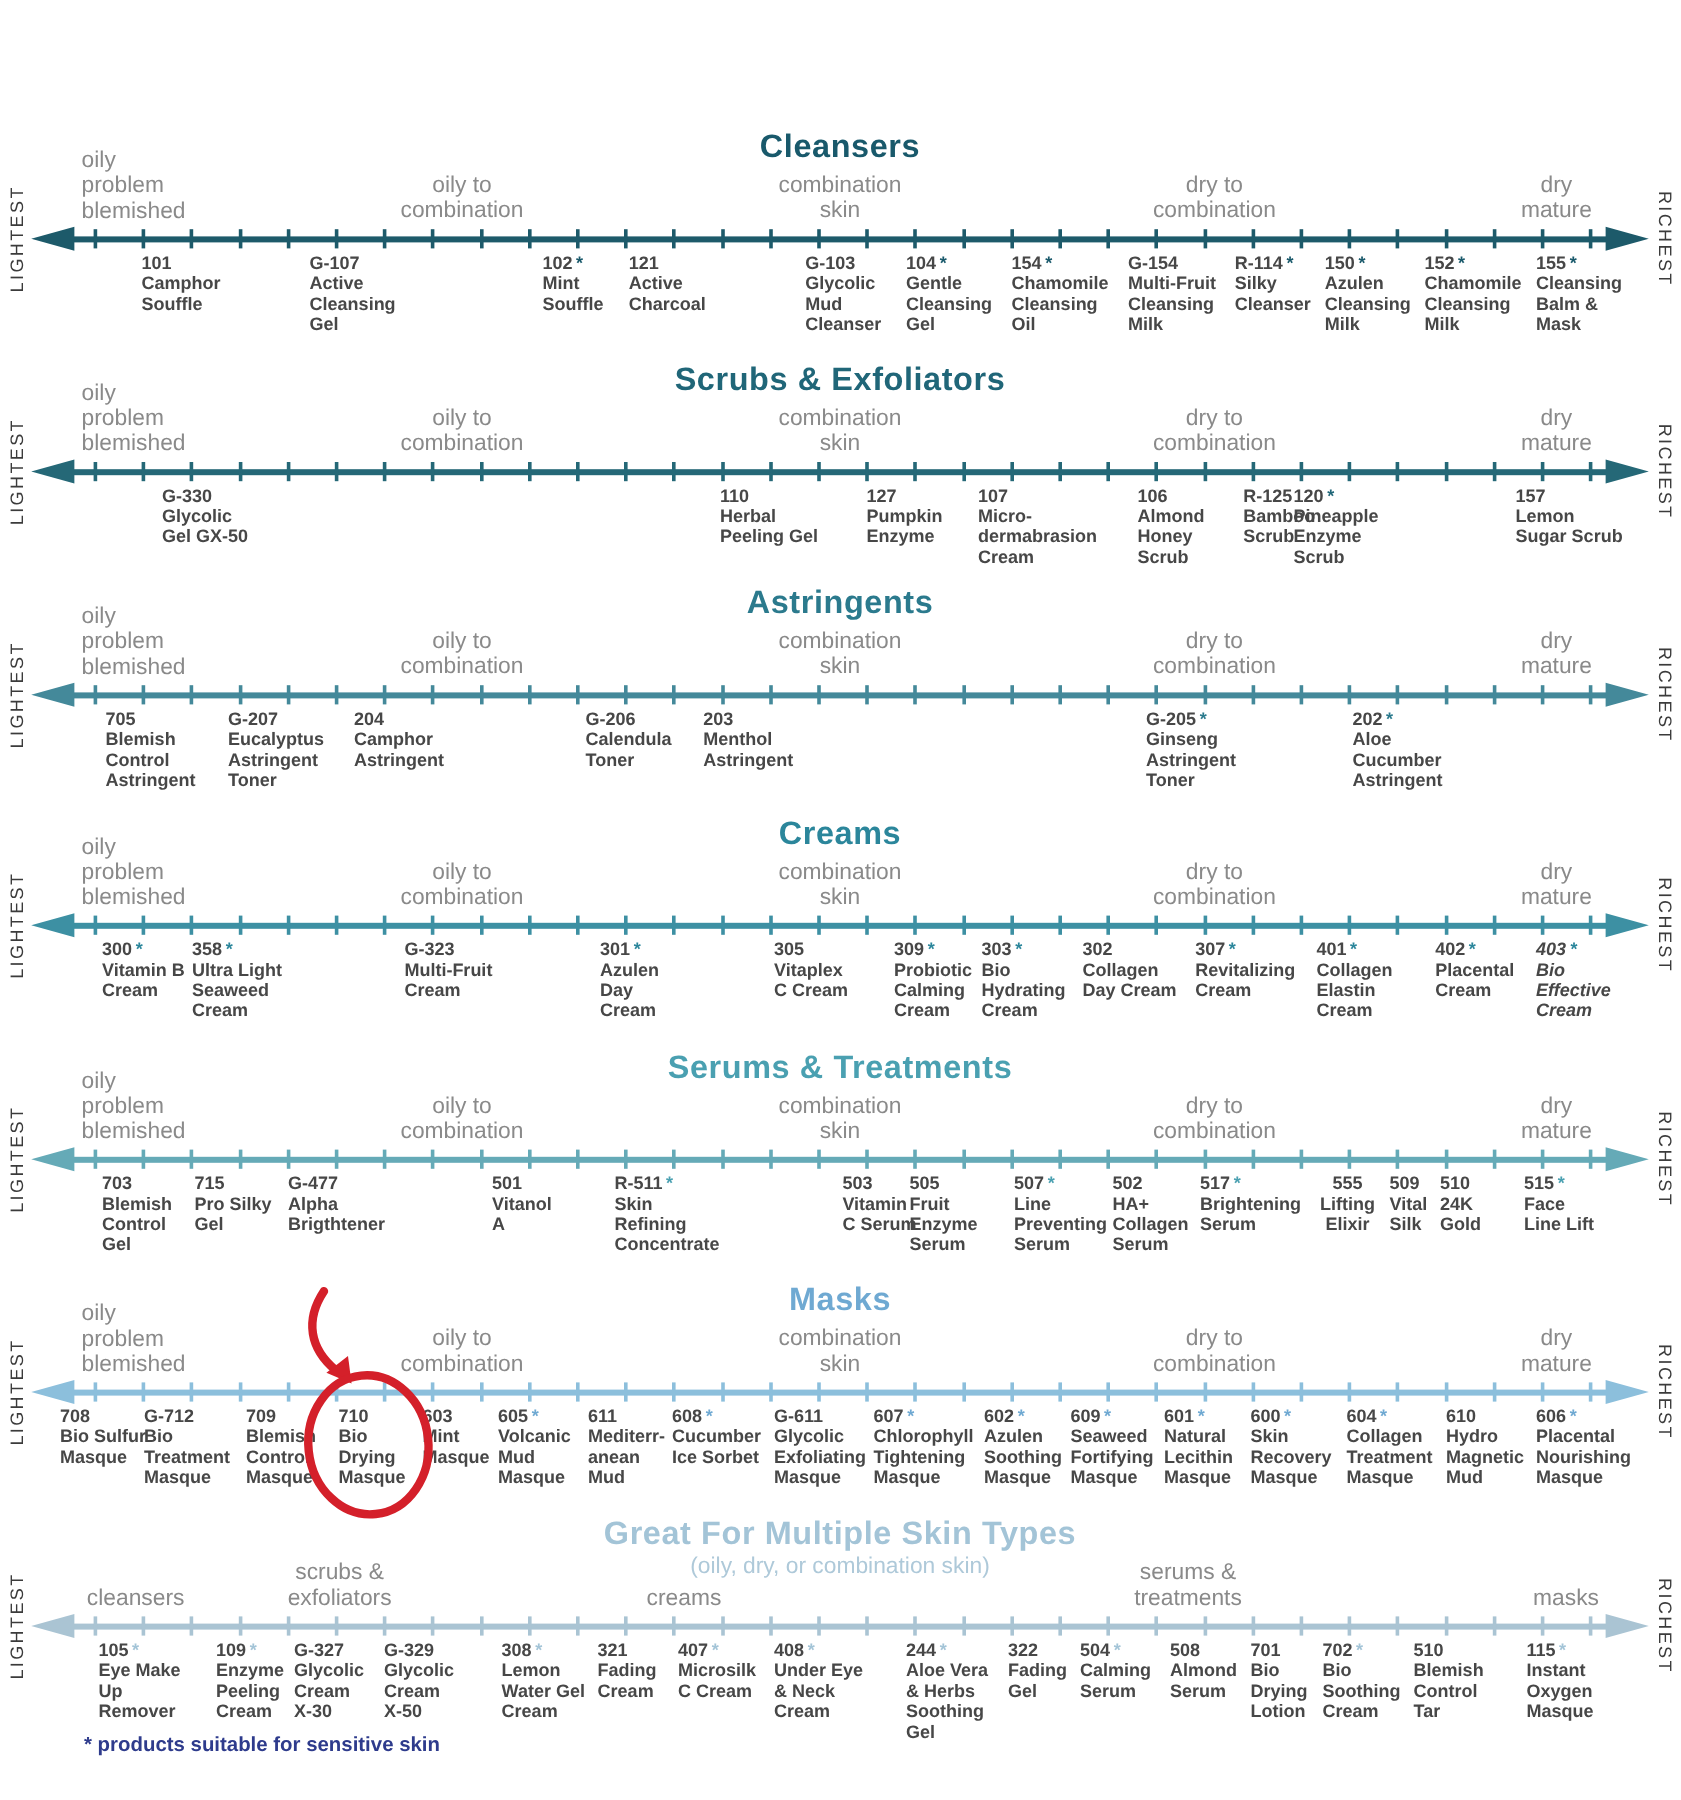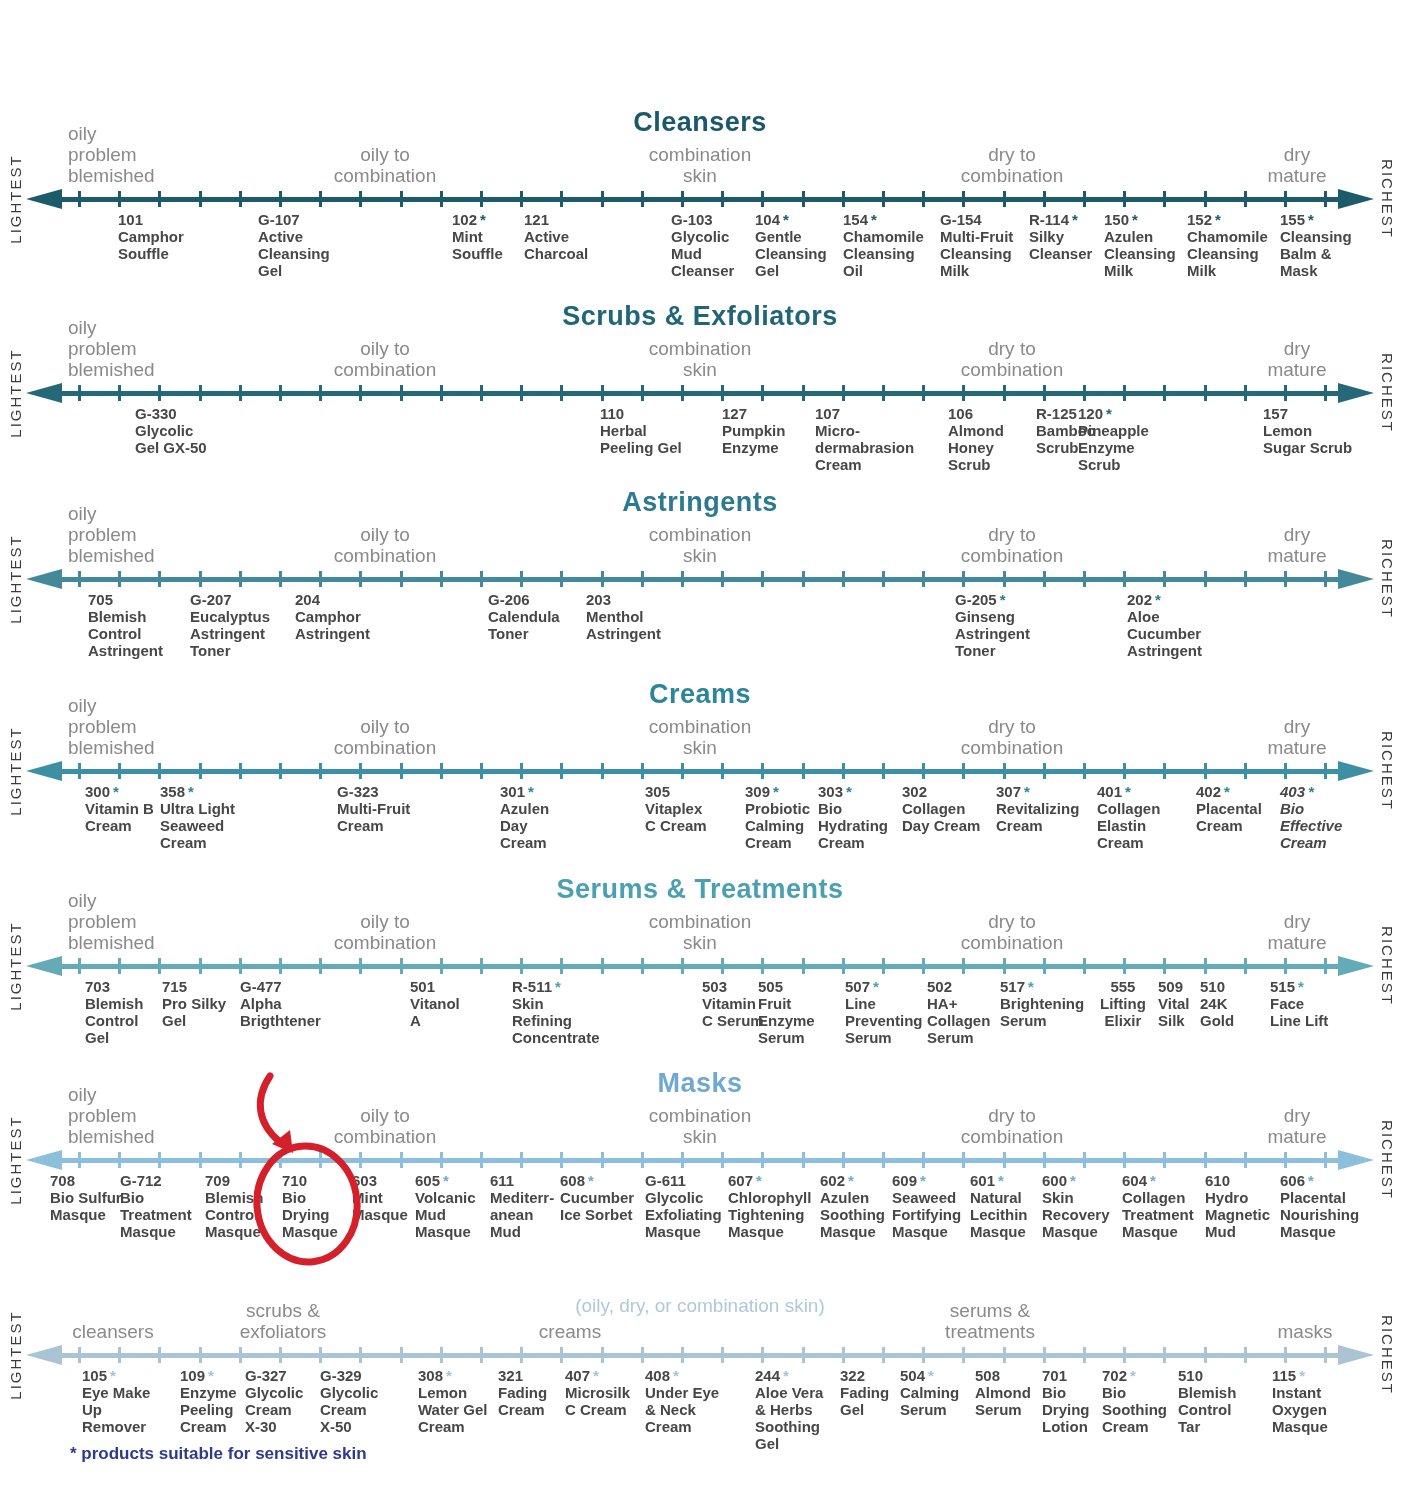--- a/index.html
+++ b/index.html
@@ -729,20 +729,21 @@
 Mud</div>
         </div>
         <div class="product" style="left: 1280px;">
           <div class="pcode"><span>606</span><span class="pstar" style="color: rgb(111, 169, 210);">*</span></div>
           <div class="pname">Placental
 Nourishing
 Masque</div>
         </div>
       </div>
       <div class="section" style="top: 1263px;">
+        <div class="heading" style="color: rgb(163, 196, 215);">Great For Multiple Skin Types</div>
         <div class="subtitle" style="color: rgb(174, 201, 217);">(oily, dry, or combination skin)</div>
         <div class="zone" style="left: 113px;">cleansers</div>
         <div class="zone" style="left: 283px;">scrubs &amp;
 exfoliators</div>
         <div class="zone" style="left: 570px;">creams</div>
         <div class="zone" style="left: 990px;">serums &amp;
 treatments</div>
         <div class="zone" style="left: 1305px;">masks</div>
         <div class="axis-line" style="background: rgb(170, 196, 211);"></div>
         <div class="arrowhead left" style="border-right-color: rgb(170, 196, 211);"></div>

